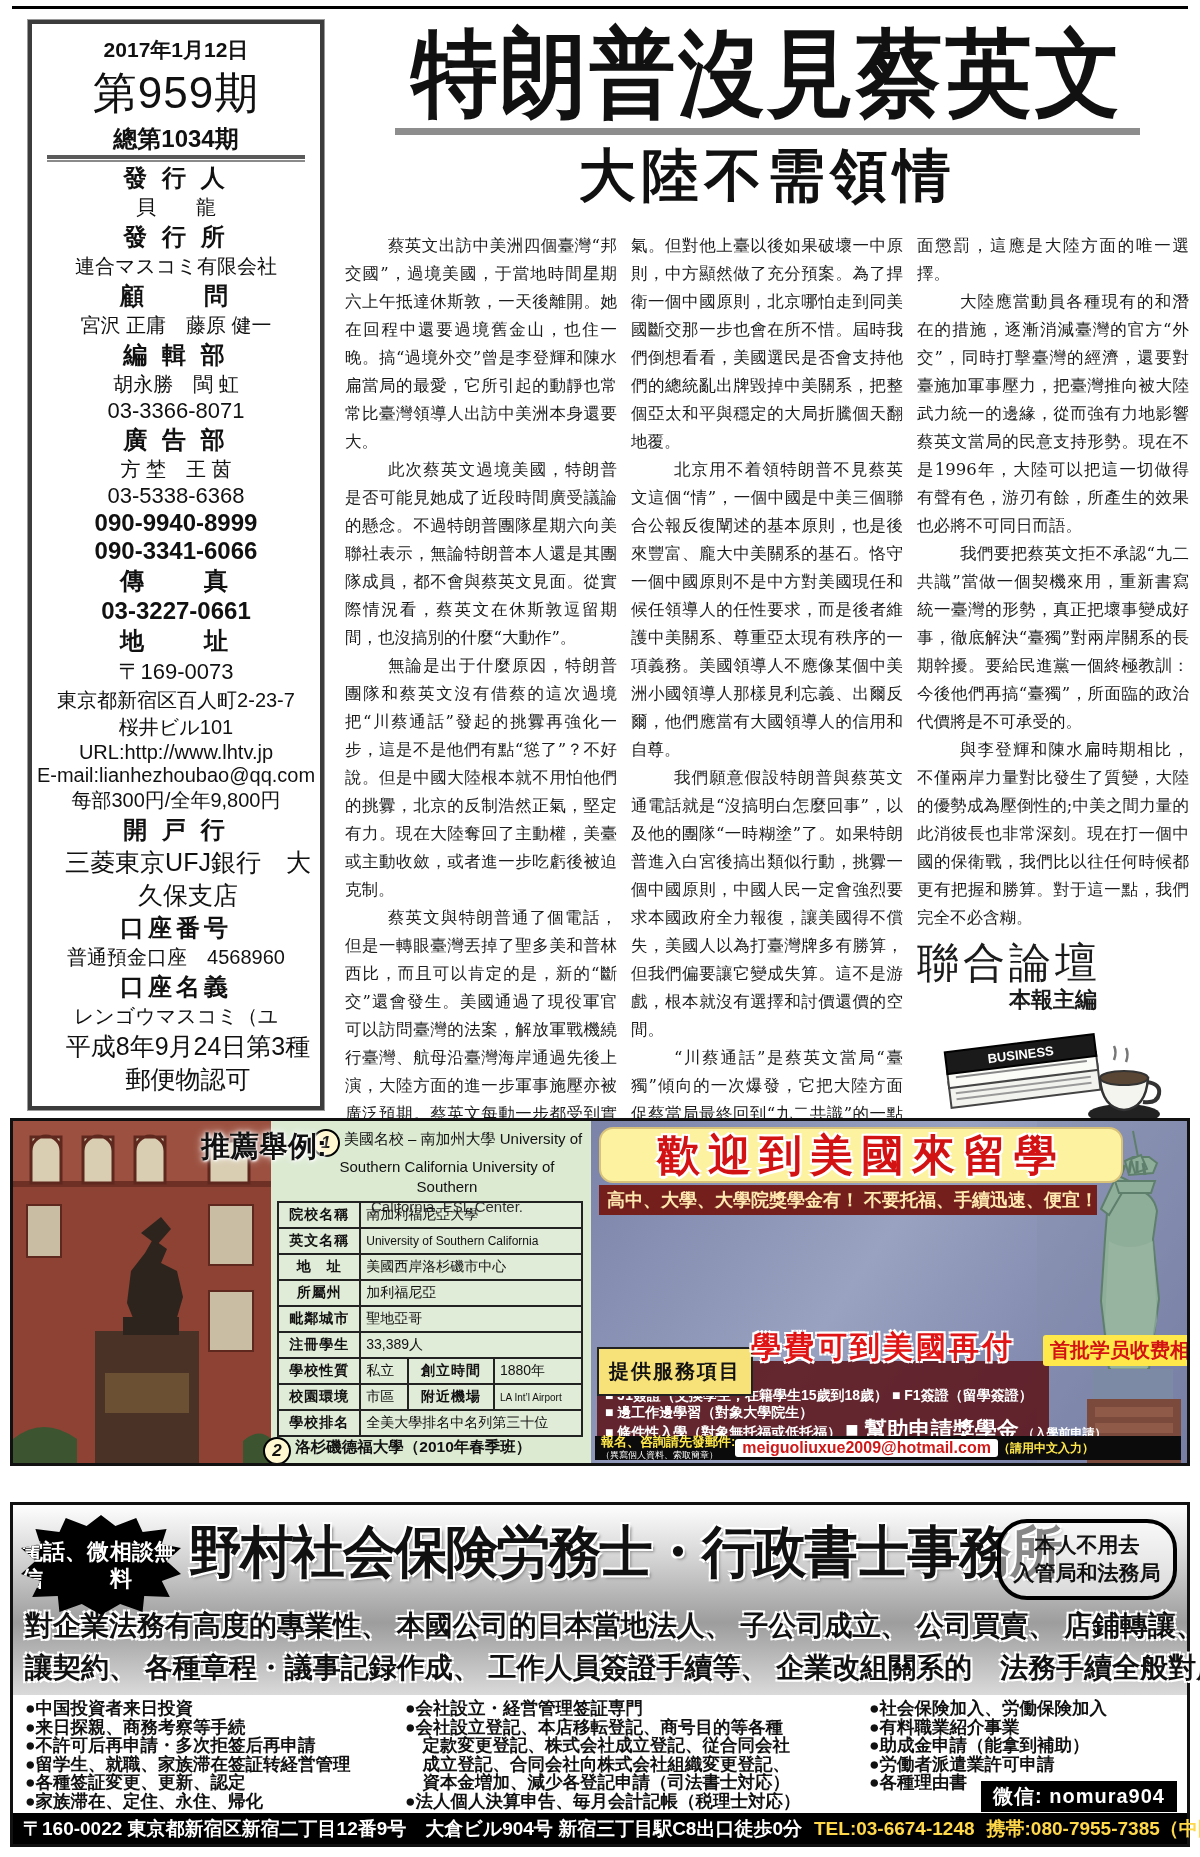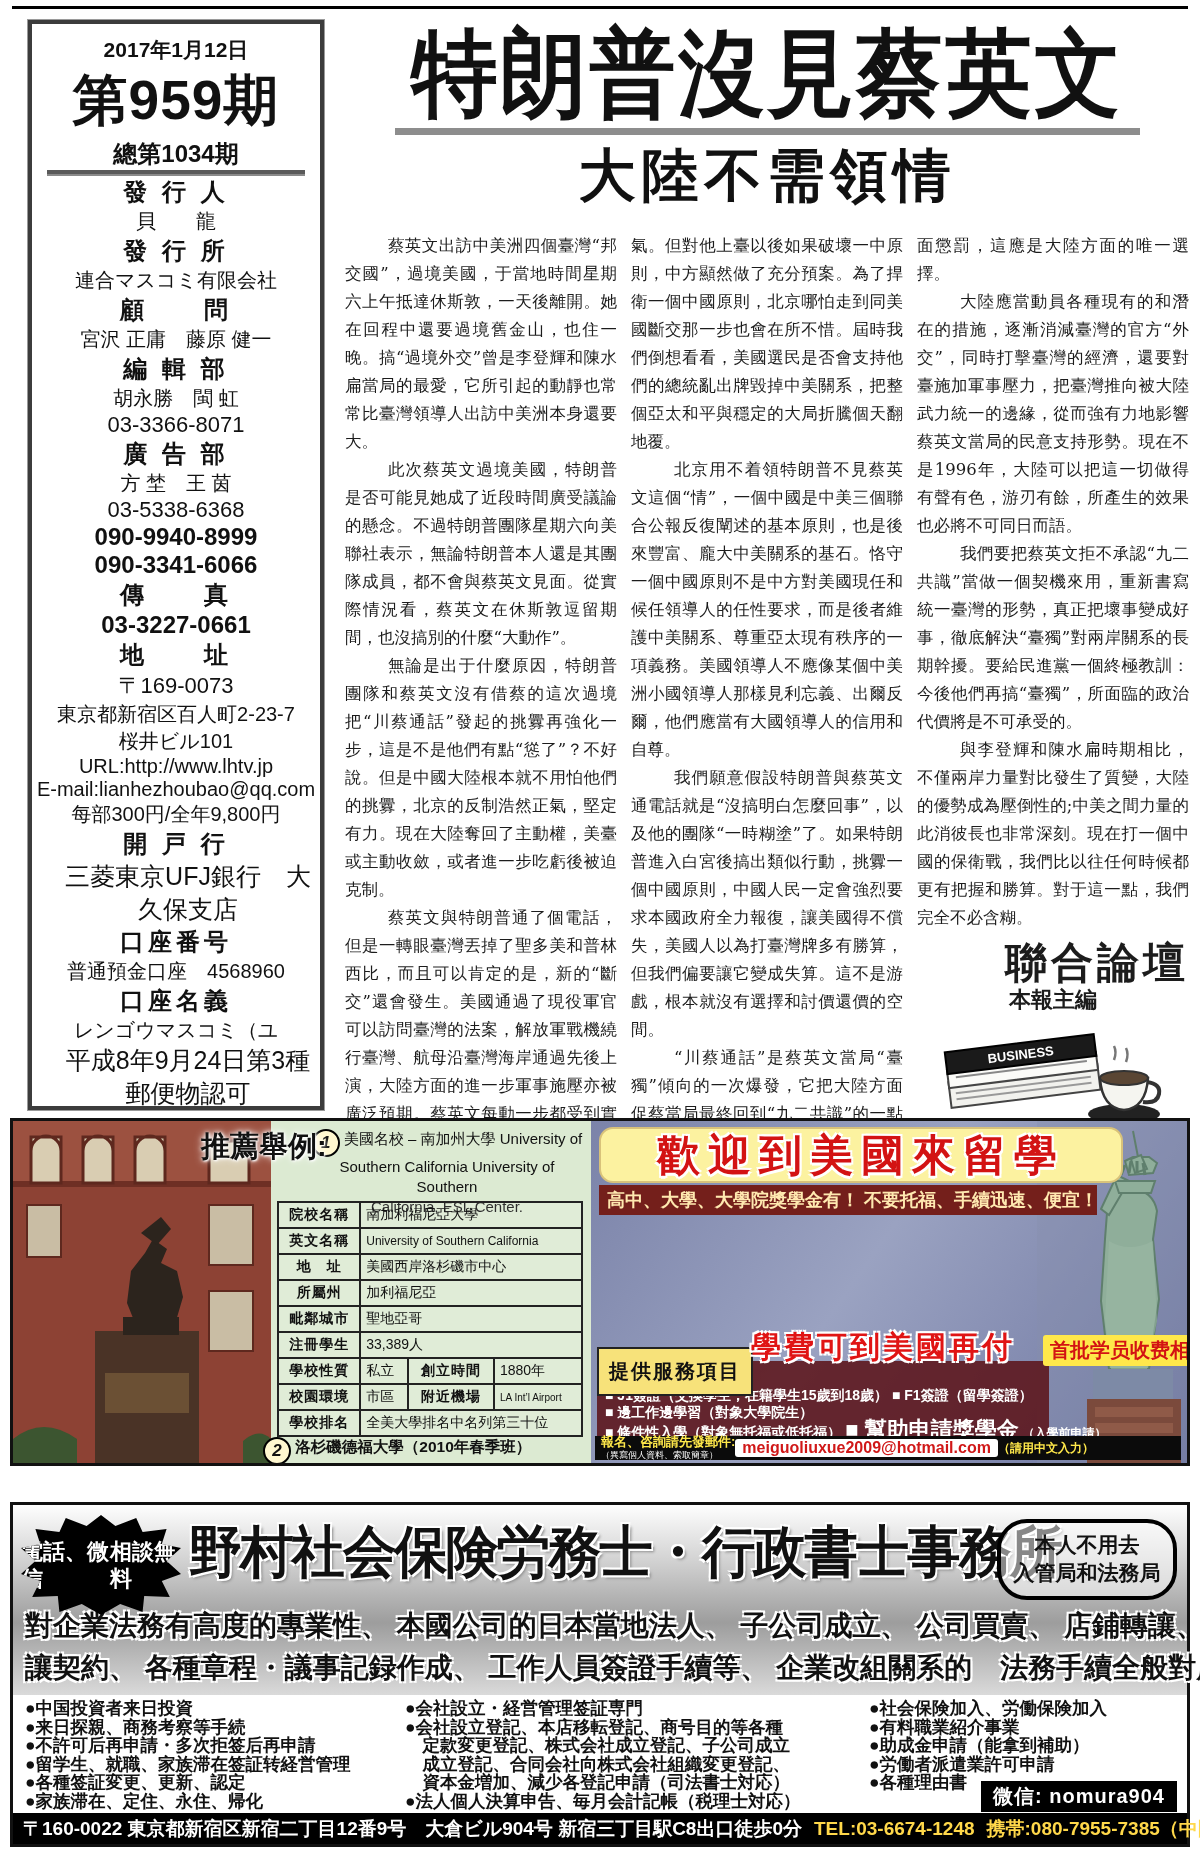--- a/index.html
+++ b/index.html
@@ -6,21 +6,21 @@
   body{width:1200px;height:1857px;background:#fff;position:relative;overflow:hidden;
        font-family:"Liberation Sans",sans-serif;color:#111;}
   .top-rule{position:absolute;left:12px;top:6px;width:1176px;height:3px;background:#000;}
 
   
   .masthead{position:absolute;left:28px;top:20px;width:296px;height:1090px;
             border:4px solid #3c3c3c;outline:1px solid #9a9a9a;box-sizing:border-box;
             display:flex;flex-direction:column;justify-content:space-between;
             align-items:center;text-align:center;padding:12px 4px 10px;}
   .m-date{font-size:21px;font-weight:bold;}
-  .m-issue{font-size:55px;font-weight:700;letter-spacing:1px;}
+  .m-issue{font-size:44px;font-weight:400;letter-spacing:1px;}
   .m-total{font-size:24px;font-weight:bold;}
   .m-divider{width:92%;border-top:4px solid #5a5a5a;border-bottom:2px solid #8a8a8a;height:3px;}
   .m-label{font-size:24px;font-weight:900;letter-spacing:4px;}
   .m-val{font-size:20px;}
   .m-val-s{font-size:25px;margin-left:24px;}
   .m-tel{font-size:22px;}
   .m-big-tel{font-size:24px;font-weight:bold;}
 
   
   .headline{position:absolute;left:345px;top:10px;width:845px;text-align:center;
@@ -30,22 +30,22 @@
   .subheadline{position:absolute;left:345px;top:138px;width:845px;text-align:center;
                font-size:57px;font-weight:900;letter-spacing:6px;}
 
   
   .article{position:absolute;left:345px;top:232px;width:845px;height:875px;display:flex;gap:14px;
            font-family:"DejaVu Serif","Liberation Serif",serif;font-size:16.5px;line-height:28px;
            text-align:justify;color:#1c1c1c;}
   .acol{width:272px;}
   .article p{margin:0;text-indent:2.6em;}
   .article p.cont{text-indent:0;}
-  .forum-title{font-family:"Liberation Sans",sans-serif;font-size:42px;font-weight:700;
-               text-align:right;letter-spacing:4px;margin-top:8px;text-indent:0;line-height:1.1;}
+  .forum-title{font-family:"Liberation Sans",sans-serif;font-size:42px;font-weight:400;
+               text-align:left;letter-spacing:4px;margin-top:8px;text-indent:0;line-height:1.1;}
   .forum-byline{font-family:"Liberation Sans",sans-serif;font-size:22px;font-weight:bold;
                 text-align:center;}
   .forum-art{margin-top:6px;text-align:center;}
 
   
   .studyad{position:absolute;left:10px;top:1118px;width:1180px;height:348px;
            border:3px solid #111;box-sizing:border-box;display:flex;}
   .study-left{width:578px;position:relative;background:#dcead2;overflow:hidden;}
   .usc-photo{position:absolute;left:0;top:0;width:258px;height:100%;}
   .recommend{position:absolute;left:188px;top:6px;font-size:29px;font-weight:900;z-index:3;
@@ -376,21 +376,21 @@
       <div>●中国投資者来日投資</div>
       <div>●来日探親、商務考察等手続</div>
       <div>●不許可后再申請・多次拒签后再申請</div>
       <div>●留学生、就職、家族滞在签証转経営管理</div>
       <div>●各種签証変更、更新、認定</div>
       <div>●家族滞在、定住、永住、帰化</div>
     </div>
     <div class="bul bul-2">
       <div>●会社設立・経営管理签証専門</div>
       <div>●会社設立登記、本店移転登記、商号目的等各種</div>
-      <div>　定款変更登記、株式会社成立登記、子公司成立</div>
+      <div>　定款変更登記、株式会社成立登記、従合同会社</div>
       <div>　成立登記、合同会社向株式会社組織変更登記、</div>
       <div>　資本金増加、減少各登記申請（司法書士対応）</div>
       <div>●法人個人決算申告、毎月会計記帳（税理士対応）</div>
     </div>
     <div class="bul bul-3">
       <div>●社会保険加入、労働保険加入</div>
       <div>●有料職業紹介事業</div>
       <div>●助成金申請（能拿到補助）</div>
       <div>●労働者派遣業許可申請</div>
       <div>●各種理由書</div>

